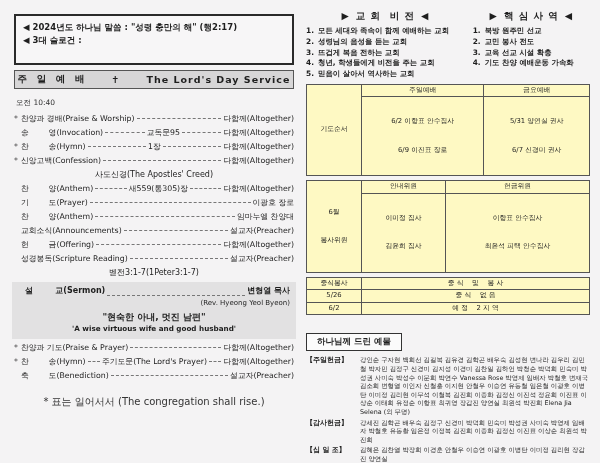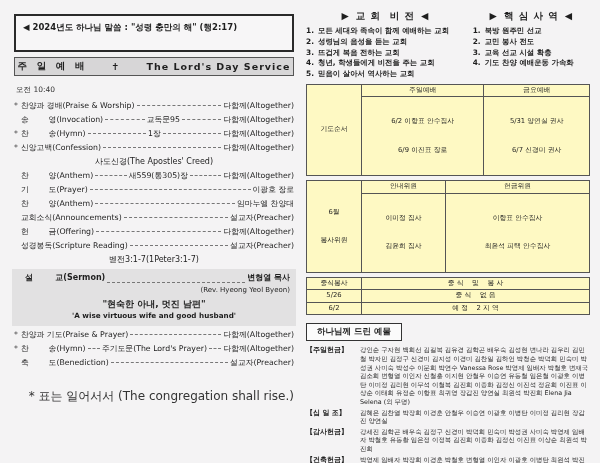--- a/index.html
+++ b/index.html
@@ -22,44 +22,48 @@
   .order-line .lbl,.order-line .mid,.order-line .rgt{white-space:pre;}
   .leader{flex:1;border-bottom:1px dashed #777;margin:0 2px;transform:translateY(-2px);min-width:8px;}
   .center-line{text-align:center;font-size:8px;line-height:14px;color:#222;}
   .sermon-block{background:#e2e1e2;margin:2px -2px 2px;padding:2px 6px 5px;}
   .sermon-line{display:flex;align-items:flex-end;font-size:8px;line-height:14px;font-weight:bold;}
   .sermon-line .star{width:7px;}
   .sermon-line .lbl{white-space:pre;}
   .rev{text-align:right;font-size:7px;font-weight:normal;line-height:10px;}
   .sermon-title{text-align:center;font-weight:bold;font-size:9px;margin-top:3px;line-height:12px;}
   .sermon-sub{text-align:center;font-weight:bold;font-size:7.2px;line-height:11px;}
-  .footnote{text-align:right;font-size:12px;margin-top:18px;color:#333;}
+  .footnote{text-align:center;font-size:10px;margin-top:12px;color:#333;}
 
   
   .top-cols{display:flex;gap:8px;}
   .vision{flex:1.15;}
   .ministry{flex:.85;}
   .col-title{display:flex;gap:6px;justify-content:center;font-weight:bold;font-size:9.5px;margin-bottom:3px;letter-spacing:1px;white-space:pre;}
   .num-item{display:flex;font-size:7.4px;font-weight:bold;line-height:10.8px;}
   .num-item .num{width:12px;flex:none;}
   table{margin-top:4px;width:100%;border-collapse:collapse;font-size:6.8px;}
   td{border:1px solid #555;text-align:center;padding:1px 2px;line-height:9.5px;background:#fef9c3;white-space:pre;}
   .rowlabel{width:50px;}
-  .off-box-title{display:inline-block;border:1.5px solid #333;padding:2px 10px;font-weight:bold;font-size:8.5px;margin:8px 0 5px;background:#fbfbfb;}
+  .off-box-title{display:inline-block;border:1.5px solid #333;padding:2px 10px;font-weight:bold;font-size:8.5px;margin:18px 0 5px;background:#fbfbfb;}
   .off-entry{display:flex;margin-bottom:2px;}
   .off-label{width:54px;flex:none;font-weight:bold;font-size:7px;line-height:8.6px;}
   .off-names{flex:1;font-size:6.4px;line-height:8.6px;color:#222;}
 </style>
 </head>
 <body>
 
 <div class="page page-left">
   <div class="banner">
     <div class="banner-row">
       <span>◀ 2024년도 하나님 말씀 : "성령 충만의 해" (행2:17)</span>
+    </div>
+    <div class="banner-row">
+      <span>◀ 3대 슬로건 :</span>
+      <div class="slogans" id="slogans"></div>
     </div>
   </div>
 
   <div class="service-bar">
     <span>주  일  예  배</span>
     <span>✝</span>
     <span>The Lord's Day Service</span>
   </div>
 
   <div class="time">오전 10:40</div>
@@ -293,26 +297,26 @@
 
   <div>
     <span class="off-box-title">하나님께 드린 예물</span>
   </div>
   <div id="offering-entries">
       <div class="off-entry">
         <span class="off-label">【주일헌금】</span>
         <span class="off-names">강인순 구자현 백희선 김길복 김유경 김학곤 배우숙 김성현 변나라 김우리 김민철 박자민 김정구 신경미 김지성 이경미 김찬일 김하언 박청순 박덕희 민숙미 박성권 사미숙 박성수 이문희 박연수 Vanessa Rose 박영제 임배자 박철호 변재국 김소희 변형열 이인자 신철홍 이지현 안철우 이승연 유동철 임은철 이광호 이병탄 이미정 김리현 이무석 이철복 김진희 이종화 김정신 이진석 정윤희 이진표 이상순 이태희 유정순 이항표 최귀영 장갑진 양연실 최원석 박진희 Elena Jia  Selena (외 무명)</span>
       </div>
       <div class="off-entry">
+        <span class="off-label">【감사헌금】</span>
+        <span class="off-names">강세진 김학곤 배우숙 김정구 신경미 박덕희 민숙미 박성권 사미숙 박영제 임배자 박철호 유동황 임은정 이정복 김진희 이종화 김정신 이진표 이상순 최원석 박진희</span>
+      </div>
+      <div class="off-entry">
         <span class="off-label">【십 일 조】</span>
         <span class="off-names">김혜은 김찬열 박장희 이경훈 안철우 이승연 이광호 이병탄 이미정 김리현 장갑진 양연실</span>
-      </div>
-      <div class="off-entry">
-        <span class="off-label">【감사헌금】</span>
-        <span class="off-names">강세진 김학곤 배우숙 김정구 신경미 박덕희 민숙미 박성권 사미숙 박영제 임배자 박철호 유동황 임은정 이정복 김진희 이종화 김정신 이진표 이상순 최원석 박진희</span>
       </div>
       <div class="off-entry">
         <span class="off-label">【건축헌금】</span>
         <span class="off-names">박영제 임배자 박장희 이경훈 박철호 변형열 이인자 이광호 이병탄 최원석 박진희</span>
       </div>
     </div>
 
 </div>
 
 </body></html>

